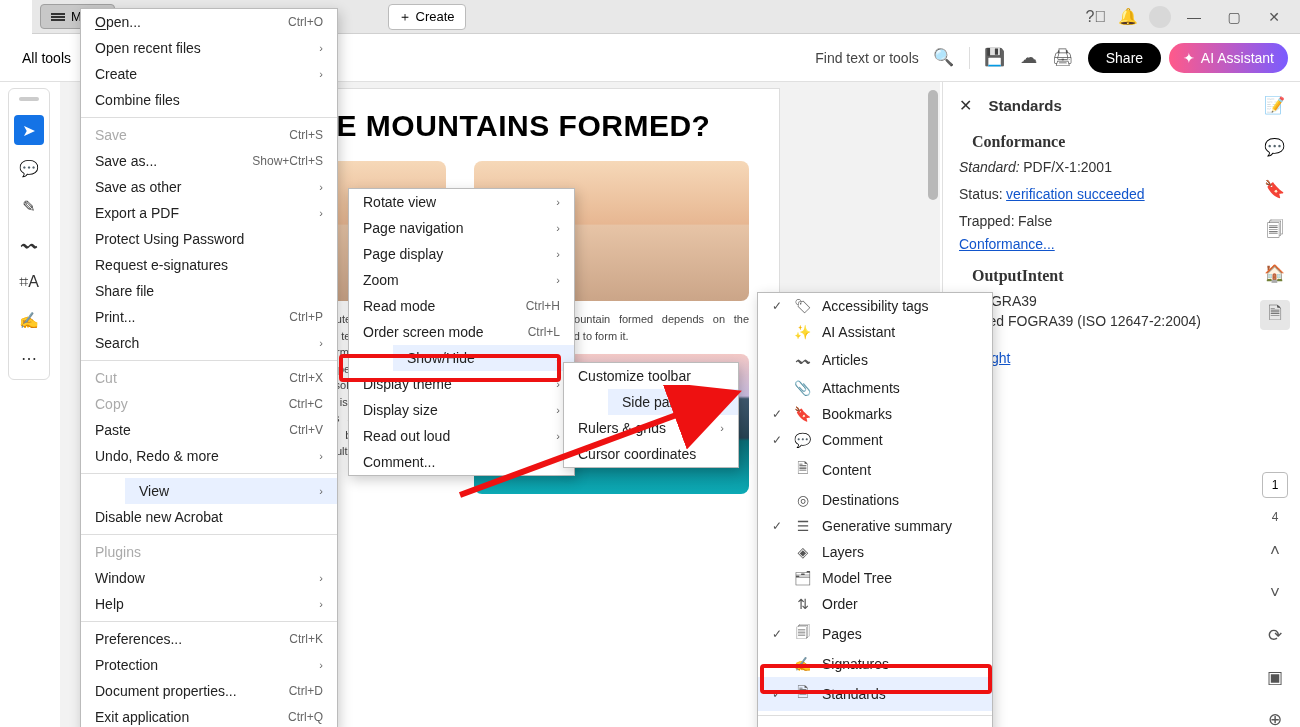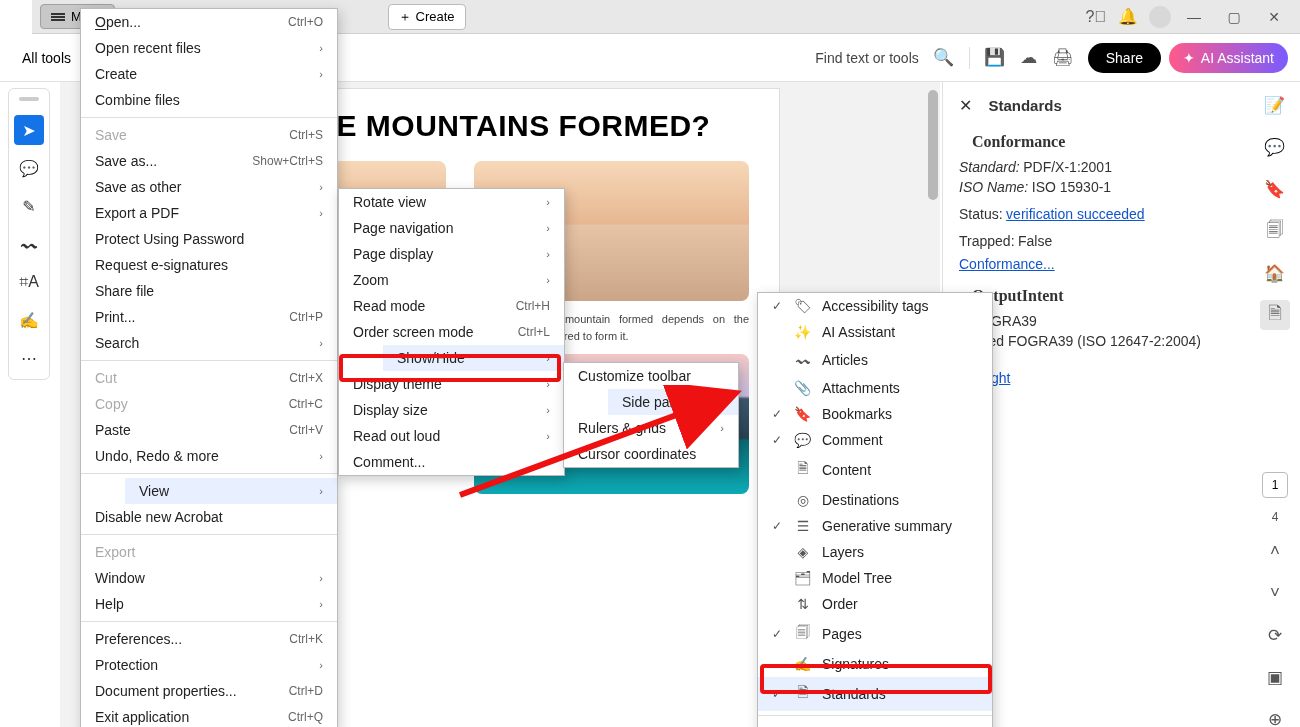--- a/index.html
+++ b/index.html
@@ -162,21 +162,20 @@
   </div>
 </div>
 
 <div class="std-panel">
   <div class="std-head">
     <span class="std-close">✕</span>
     <span class="std-title">Standards</span>
   </div>
   <div class="std-sub">Conformance</div>
   <div class="std-row"><i>Standard:</i> <span>PDF/X-1:2001</span></div>
-  <div class="std-row"><i>ISO Name:</i> <span>ISO 15930-1</span></div>
   <div class="std-row" style="margin-top:10px"><span>Status:</span> <span class="std-link">verification succeeded</span></div>
   <div class="std-row" style="margin-top:10px"><span>Trapped:</span> <span>False</span></div>
   <div class="std-row" style="margin-top:6px"><span class="std-link">Conformance...</span></div>
   <div class="std-sub" style="margin-top:14px">OutputIntent</div>
   <div class="std-row"><span>r: FOGRA39</span></div>
   <div class="std-row"><span>Coated FOGRA39 (ISO 12647-2:2004)</span></div>
   <div class="std-row" style="margin-top:20px"><span class="std-link">Preflight</span></div>
 </div>
 
 <div class="right-rail">
@@ -266,21 +265,21 @@
   <div class="menu-sep"></div>
   <div class="menu-item hl">
       <span class="lbl">View</span>
       <span class="arr">›</span>
     </div>
   <div class="menu-item">
       <span class="lbl">Disable new Acrobat</span>
     </div>
   <div class="menu-sep"></div>
   <div class="menu-item disabled">
-      <span class="lbl">Export</span>
+      <span class="lbl">Plugins</span>
     </div>
   <div class="menu-item">
       <span class="lbl">Window</span>
       <span class="arr">›</span>
     </div>
   <div class="menu-item">
       <span class="lbl">Help</span>
       <span class="arr">›</span>
     </div>
   <div class="menu-sep"></div>
@@ -295,21 +294,21 @@
   <div class="menu-item">
       <span class="lbl">Document properties...</span>
       <span class="sc">Ctrl+D</span>
     </div>
   <div class="menu-item">
       <span class="lbl">Exit application</span>
       <span class="sc">Ctrl+Q</span>
     </div>
 </div>
 
-<div class="menu" style="left:338px;top:188px;width:227px;">
+<div class="menu" style="left:348px;top:188px;width:227px;">
   <div class="menu-item">
       <span class="lbl">Rotate view</span>
       <span class="arr">›</span>
     </div>
   <div class="menu-item">
       <span class="lbl">Page navigation</span>
       <span class="arr">›</span>
     </div>
   <div class="menu-item">
       <span class="lbl">Page display</span>

